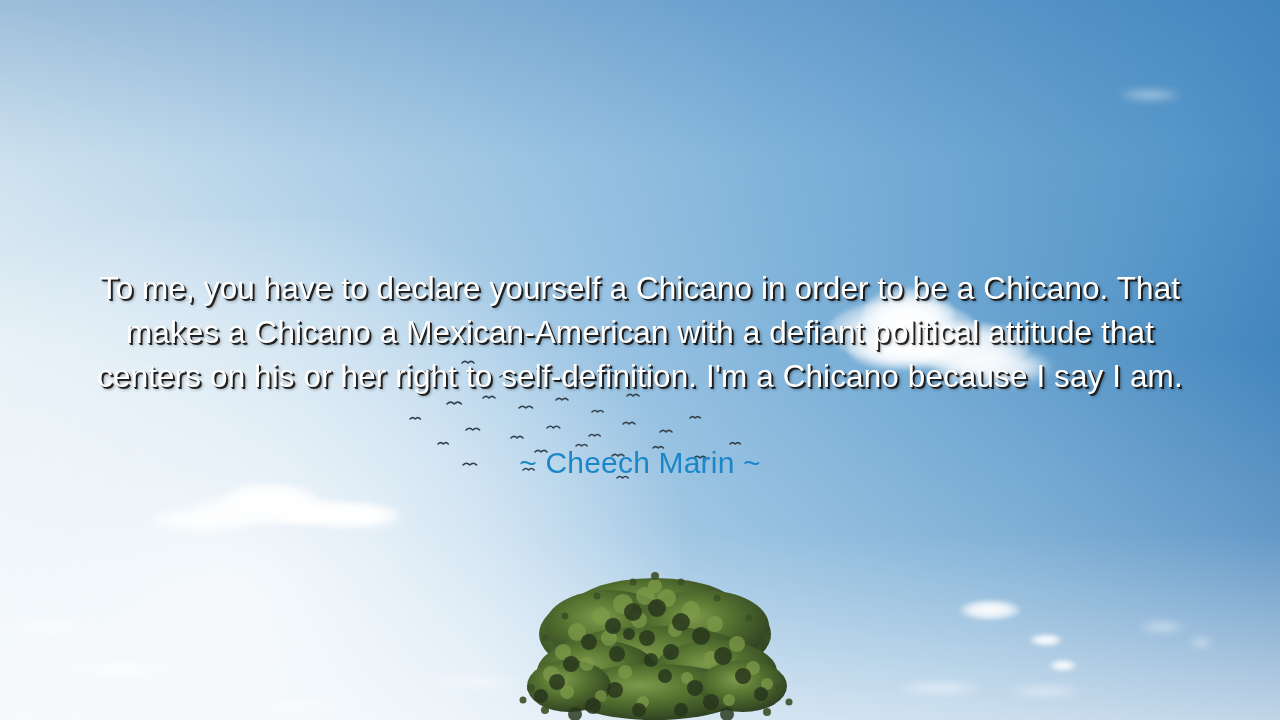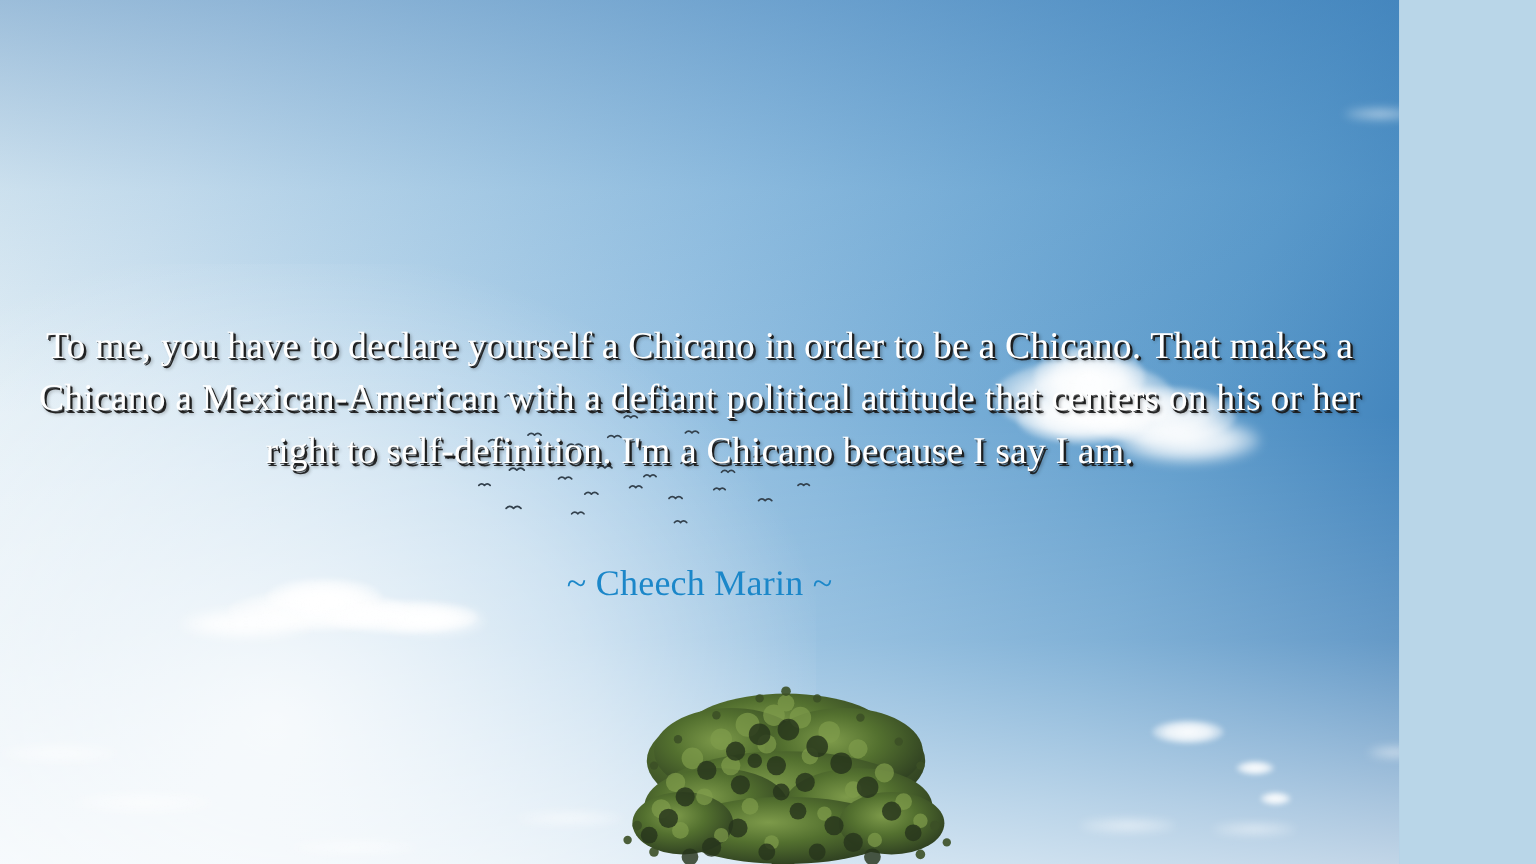--- a/index.html
+++ b/index.html
@@ -6,24 +6,24 @@
     margin: 0;
     padding: 0;
     width: 1280px;
     height: 720px;
     overflow: hidden;
     background: #b9d6e8;
   }
 
   #stage {
     position: relative;
-    width: 1166px;
+    width: 1280px;
     height: 720px;
     overflow: hidden;
-    font-family: Liberation Serif, serif;
+    font-family: Liberation Sans, sans-serif;
   }
 
   
   .sky-base {
     position: absolute;
     inset: 0;
     background: linear-gradient(112deg,
       #f0f7f9 0%,
       #dbeaf4 14%,
       #bcd8ec 30%,
@@ -132,21 +132,21 @@
     letter-spacing: 0.1px;
     text-shadow:
       2px 2px 0px rgba(25,25,25,0.92),
       1px 1px 0px rgba(40,40,40,0.75),
       3px 3px 3px rgba(0,0,0,0.30);
     white-space: pre-line;
   }
   .author-wrap {
     position: absolute;
     left: 50%;
-    top: 468px;
+    top: 444px;
     transform: translateX(-50%);
     width: 900px;
     text-align: center;
   }
   .author-text {
     margin: 0;
     font-size: 30px;
     line-height: 38px;
     font-weight: 400;
     color: #1b87c9;

